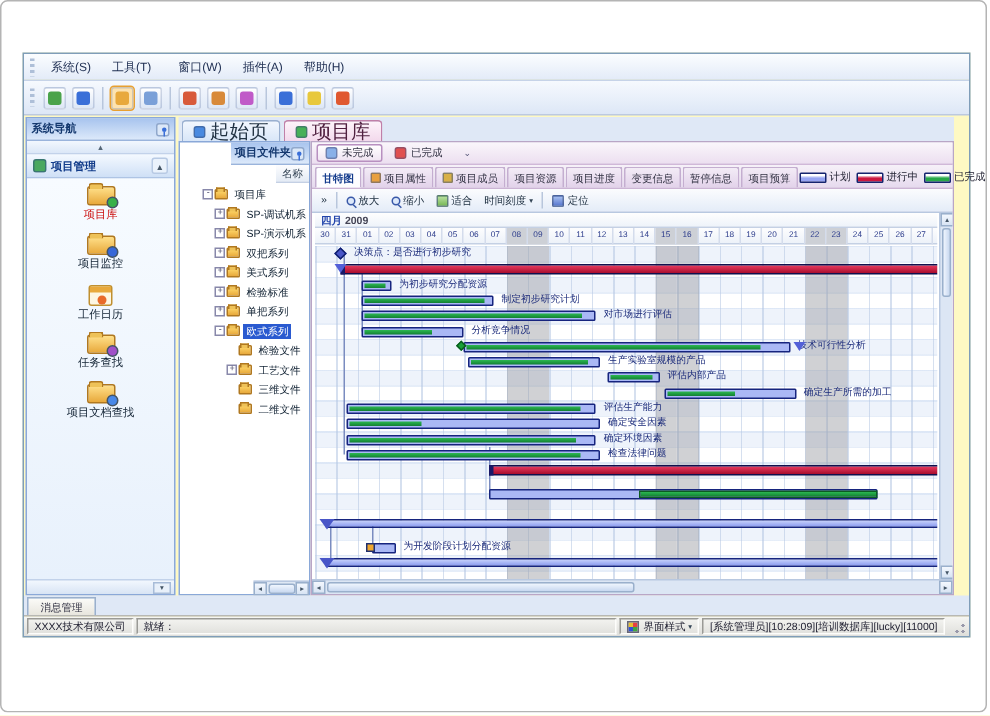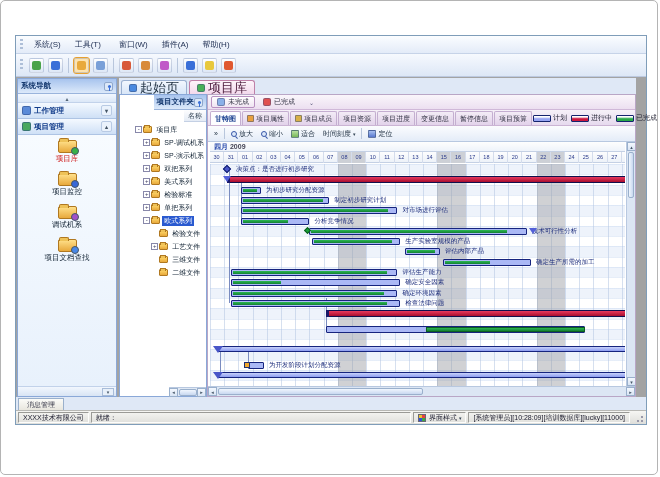--- a/index.html
+++ b/index.html
@@ -1,19 +1,19 @@
 <!DOCTYPE html>
 <html><head>
 <meta charset="utf-8">
 <style>
   html,body{margin:0;padding:0;background:#fff;}
   *{box-sizing:border-box;}
   body{font-family:"Liberation Sans",sans-serif;}
   .frame{position:relative;width:658px;height:475px;border:1px solid #b4b4b4;border-radius:5px;background:#fff;overflow:hidden;}
-  .window{position:absolute;left:14px;top:34px;width:632px;height:390px;border:1px solid #7f9db9;background:#a3a3a3;display:flex;flex-direction:column;font-size:8px;color:#222;}
+  .window{position:absolute;left:14px;top:34px;width:632px;height:390px;border:1px solid #7f9db9;background:#fef9c3;display:flex;flex-direction:column;font-size:8px;color:#222;}
 
   
   .menubar{height:18px;background:linear-gradient(#fbfdff,#e3ebf8);border-bottom:1px solid #c6d3e8;display:flex;align-items:center;padding-left:3px;flex:none;}
   .grip{width:3px;height:12px;margin:0 4px 0 1px;background:repeating-linear-gradient(180deg,#aebfd8 0 2px,transparent 2px 4px);flex:none;}
   .mitem{padding:2px 7px;color:#1c2c50;white-space:nowrap;cursor:default;}
   .msep{width:1px;height:11px;background:#b8c6dc;margin:0 2px;}
 
   
   .toolbar{height:23px;background:linear-gradient(#f6f9fe,#dde7f6);border-bottom:1px solid #bcc9e0;display:flex;align-items:center;padding-left:3px;flex:none;}
   .tsep{width:1px;height:15px;background:#b8c6dc;margin:0 3px;}
@@ -196,48 +196,47 @@
         <div class="panelhead">
           <span>系统导航</span>
           <span class="sp"></span>
           <span class="pin"></span>
         </div>
         <div class="scrollstrip">
             <span>▴</span>
           </div>
         <div id="nav-groups">
             <div class="navgroup">
-              <span class="gi" style="background: rgb(90, 138, 216);"></span>
-              <span>工作管理</span>
-              <span class="chev">▾</span>
-            </div>
-            <div class="navgroup">
               <span class="gi" style="background: rgb(74, 168, 96);"></span>
               <span>项目管理</span>
               <span class="chev">▴</span>
             </div>
           </div>
         <div class="navitems" id="nav-items">
             <div class="navitem active">
               <span class="bfold">
                 <span class="badge" style="background: rgb(56, 176, 72);"></span>
               </span>
               <span class="lbl">项目库</span>
             </div>
             <div class="navitem">
               <span class="bfold">
                 <span class="badge" style="background: rgb(56, 104, 216);"></span>
               </span>
               <span class="lbl">项目监控</span>
             </div>
             <div class="navitem">
+              <span class="cal"></span>
+              <span class="lbl">工作日历</span>
+            </div>
+            <div class="navitem">
               <span class="bfold">
                 <span class="badge" style="background: rgb(160, 80, 200);"></span>
               </span>
-              <span class="lbl">调试机系</span>
+              <span class="lbl">任务查找</span>
             </div>
             <div class="navitem">
               <span class="bfold">
                 <span class="badge" style="background: rgb(72, 136, 232);"></span>
               </span>
               <span class="lbl">项目文档查找</span>
             </div>
           </div>
         <div class="navbottom">
           <span class="btn">

